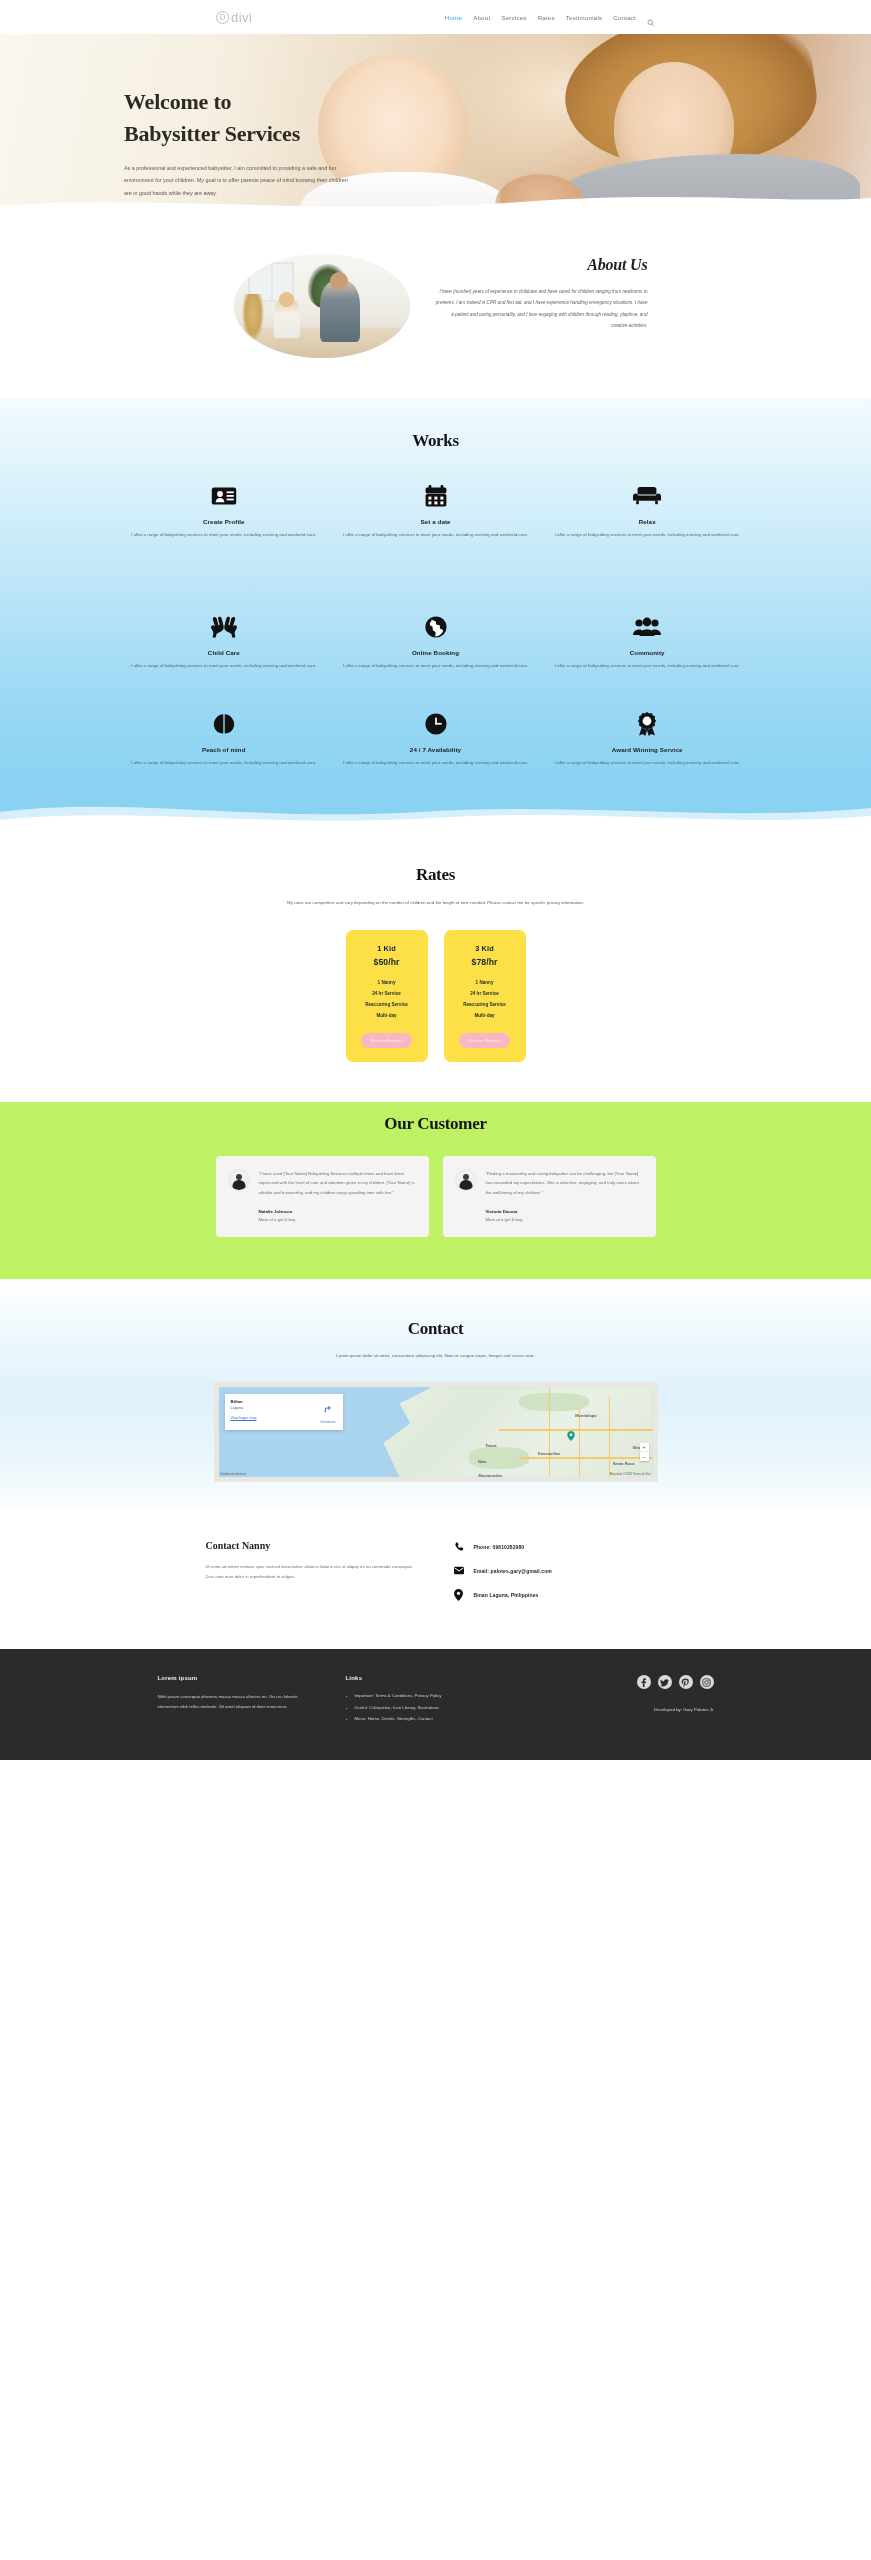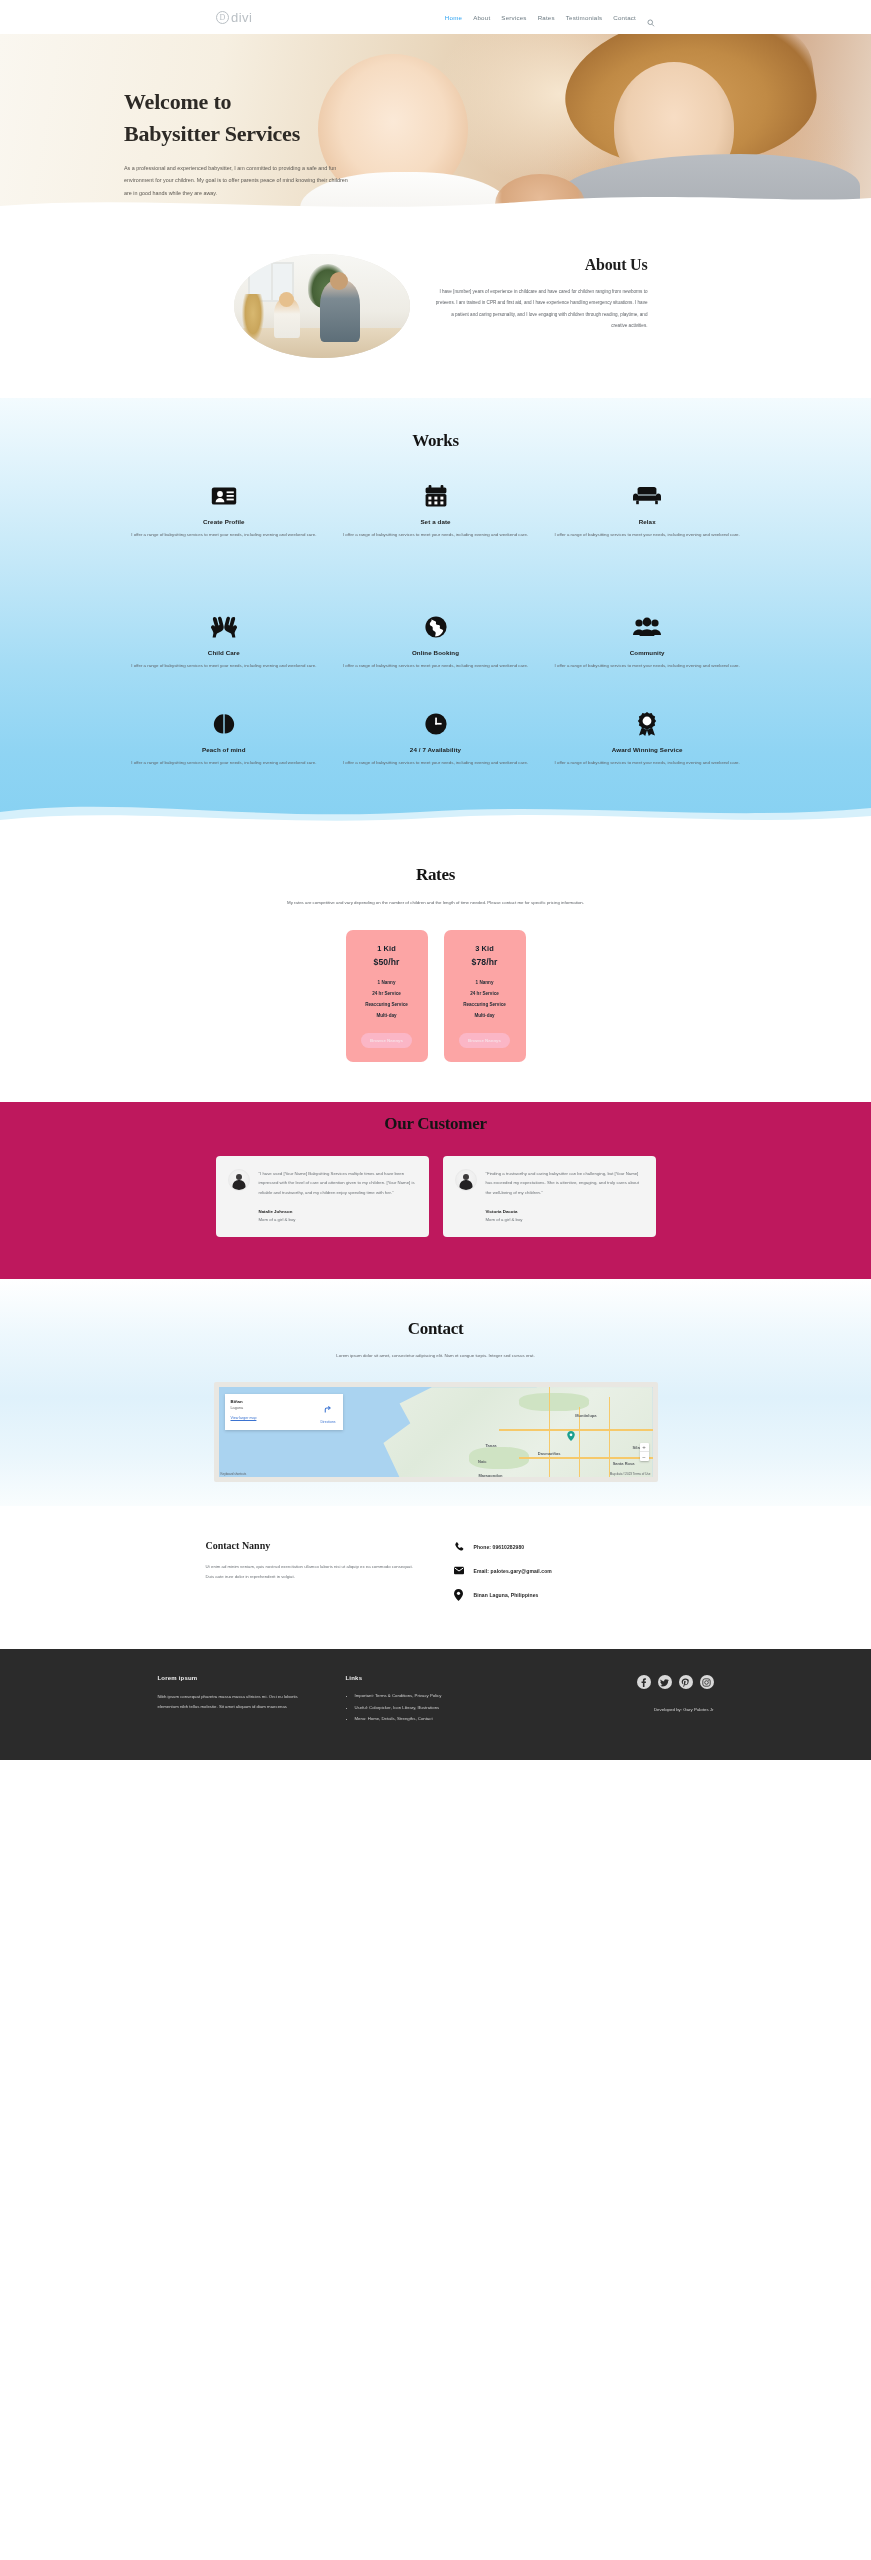--- a/index.html
+++ b/index.html
@@ -127,21 +127,21 @@
     background: linear-gradient(180deg,#d9c3ae 0%,#7c8a92 30%,#5d6e78 100%);
     border-radius: 40% 40% 10% 10%; }
   .ai-mom:before{content:"";position:absolute;left:10px;top:-8px;width:18px;height:18px;border-radius:50%;background:#c79f74;}
   .ai-kid { position:absolute; left:40px; top:44px; width:26px; height:40px;
     background: linear-gradient(180deg,#e8c79c 0%,#f4f1ea 40%,#eceae3 100%);
     border-radius: 40% 40% 10% 10%; }
   .ai-kid:before{content:"";position:absolute;left:5px;top:-6px;width:15px;height:15px;border-radius:50%;background:#e6c08d;}
   .ai-wheat { position:absolute; left:8px; top:40px; width:22px; height:48px;
     background: radial-gradient(ellipse at 50% 40%, #d8b870 0%, #c9a55b 50%, rgba(201,165,91,0) 72%); }
 
-  .about-text { width: 212px; padding-top: 2px; }
+  .about-text { width: 212px; padding-top: 2px; font-style: italic; }
   .about-text h2 {
     font-family:"Liberation Serif", serif; font-size: 16px; font-weight:700;
     color:#1f1f1f; text-align:right; letter-spacing:-.2px;
   }
   .about-text p {
     margin-top: 12px; font-size: 4.6px; line-height: 2.5; color: #5f6368; text-align: right;
   }
 
   
   .blue-section {
@@ -186,35 +186,35 @@
   
   .rates { background:#fff; padding: 34px 0 40px; }
   .rates .lead {
     margin: 14px auto 0; width: 460px; text-align:center;
     font-size: 4.4px; line-height: 2.0; color: #5f6368;
   }
   .price-cards {
     margin-top: 22px; display:flex; justify-content:center; gap: 16px;
   }
   .price-card {
-    width: 82px; background: #fca5a5; border-radius: 7px;
+    width: 82px; background: #fde047; border-radius: 7px;
     padding: 14px 8px 14px; text-align:center; color:#15212b;
   }
   .price-card .tier { font-size: 7.4px; font-weight: 700; letter-spacing:.1px; }
   .price-card .amount { font-size: 8.6px; font-weight: 700; margin-top: 4px; letter-spacing:.1px; }
   .price-card ul { list-style:none; margin-top: 13px; }
   .price-card li { font-size: 4.6px; font-weight:600; color:#1d2a33; margin-bottom: 6px; }
   .price-card .pbtn {
     margin-top: 9px; display:inline-block; background:#fbb6c6; color:#f7dfe6;
     border:none; border-radius: 14px; padding: 5px 9px; font-size:4.4px; font-weight:700;
     cursor:pointer;
   }
 
   
-  .testi { background:#be185d; padding: 12px 0 42px; }
+  .testi { background:#bef264; padding: 12px 0 42px; }
   .testi-cards { margin-top: 22px; display:flex; justify-content:center; gap: 14px; }
   .testi-card {
     width: 213px; background:#f4f4f4; border-radius: 4px; padding: 13px 12px 15px;
     display:flex; gap: 9px;
   }
   .avatar {
     width: 22px; height: 22px; border-radius:50%; flex:none; overflow:hidden;
     background: radial-gradient(circle at 50% 38%, #f6f6f6 0%, #ededed 70%);
     position:relative; border:1px solid #eaeaea;
   }

